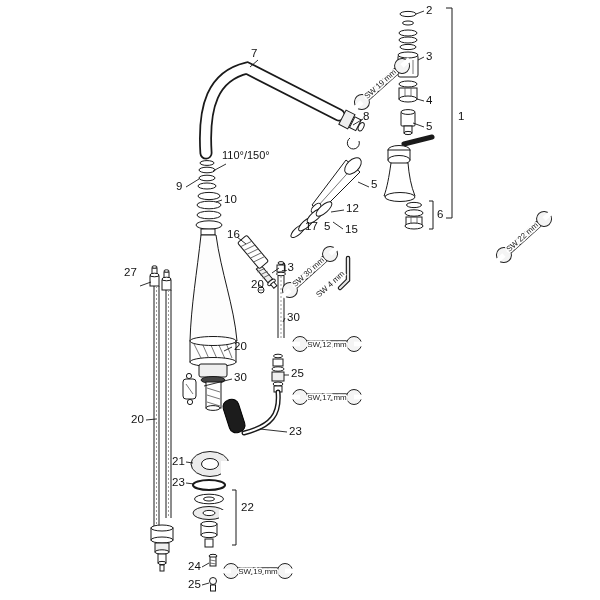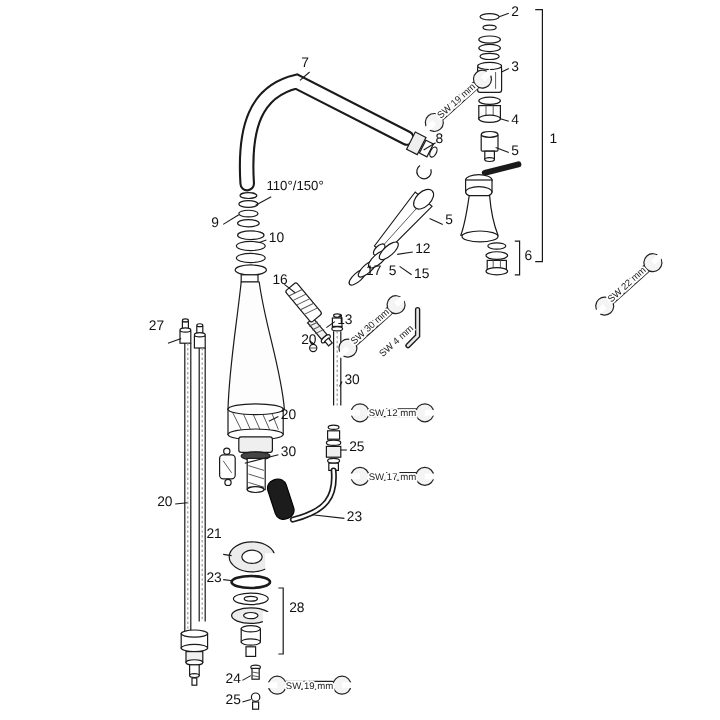--- a/index.html
+++ b/index.html
@@ -329,22 +329,22 @@
 <span class="num" style="left:371px;top:179px">5</span>
 <span class="num" style="left:346px;top:203px">12</span>
 <span class="num" style="left:305px;top:221px">17</span>
 <span class="num" style="left:324px;top:221px">5</span>
 <span class="num" style="left:345px;top:224px">15</span>
 <span class="num" style="left:227px;top:229px">16</span>
 <span class="num" style="left:281px;top:262px">13</span>
 <span class="num" style="left:251px;top:279px">20</span>
 <span class="num" style="left:234px;top:341px">20</span>
 <span class="num" style="left:234px;top:372px">30</span>
-<span class="num" style="left:172px;top:440px">21</span>
-<span class="num" style="left:241px;top:502px">28</span>
+<span class="num" style="left:172px;top:456px">21</span>
+<span class="num" style="left:241px;top:502px">22</span>
 <span class="num" style="left:172px;top:477px">23</span>
 <span class="num" style="left:188px;top:561px">24</span>
 <span class="num" style="left:188px;top:579px">25</span>
 <span class="num" style="left:131px;top:414px">20</span>
 <span class="num" style="left:124px;top:267px">27</span>
 <span class="num" style="left:289px;top:426px">23</span>
 <span class="num" style="left:291px;top:368px">25</span>
 <span class="num" style="left:287px;top:312px">30</span>
 
 <span class="angle" style="left:222px;top:150px">110°/150°</span>

